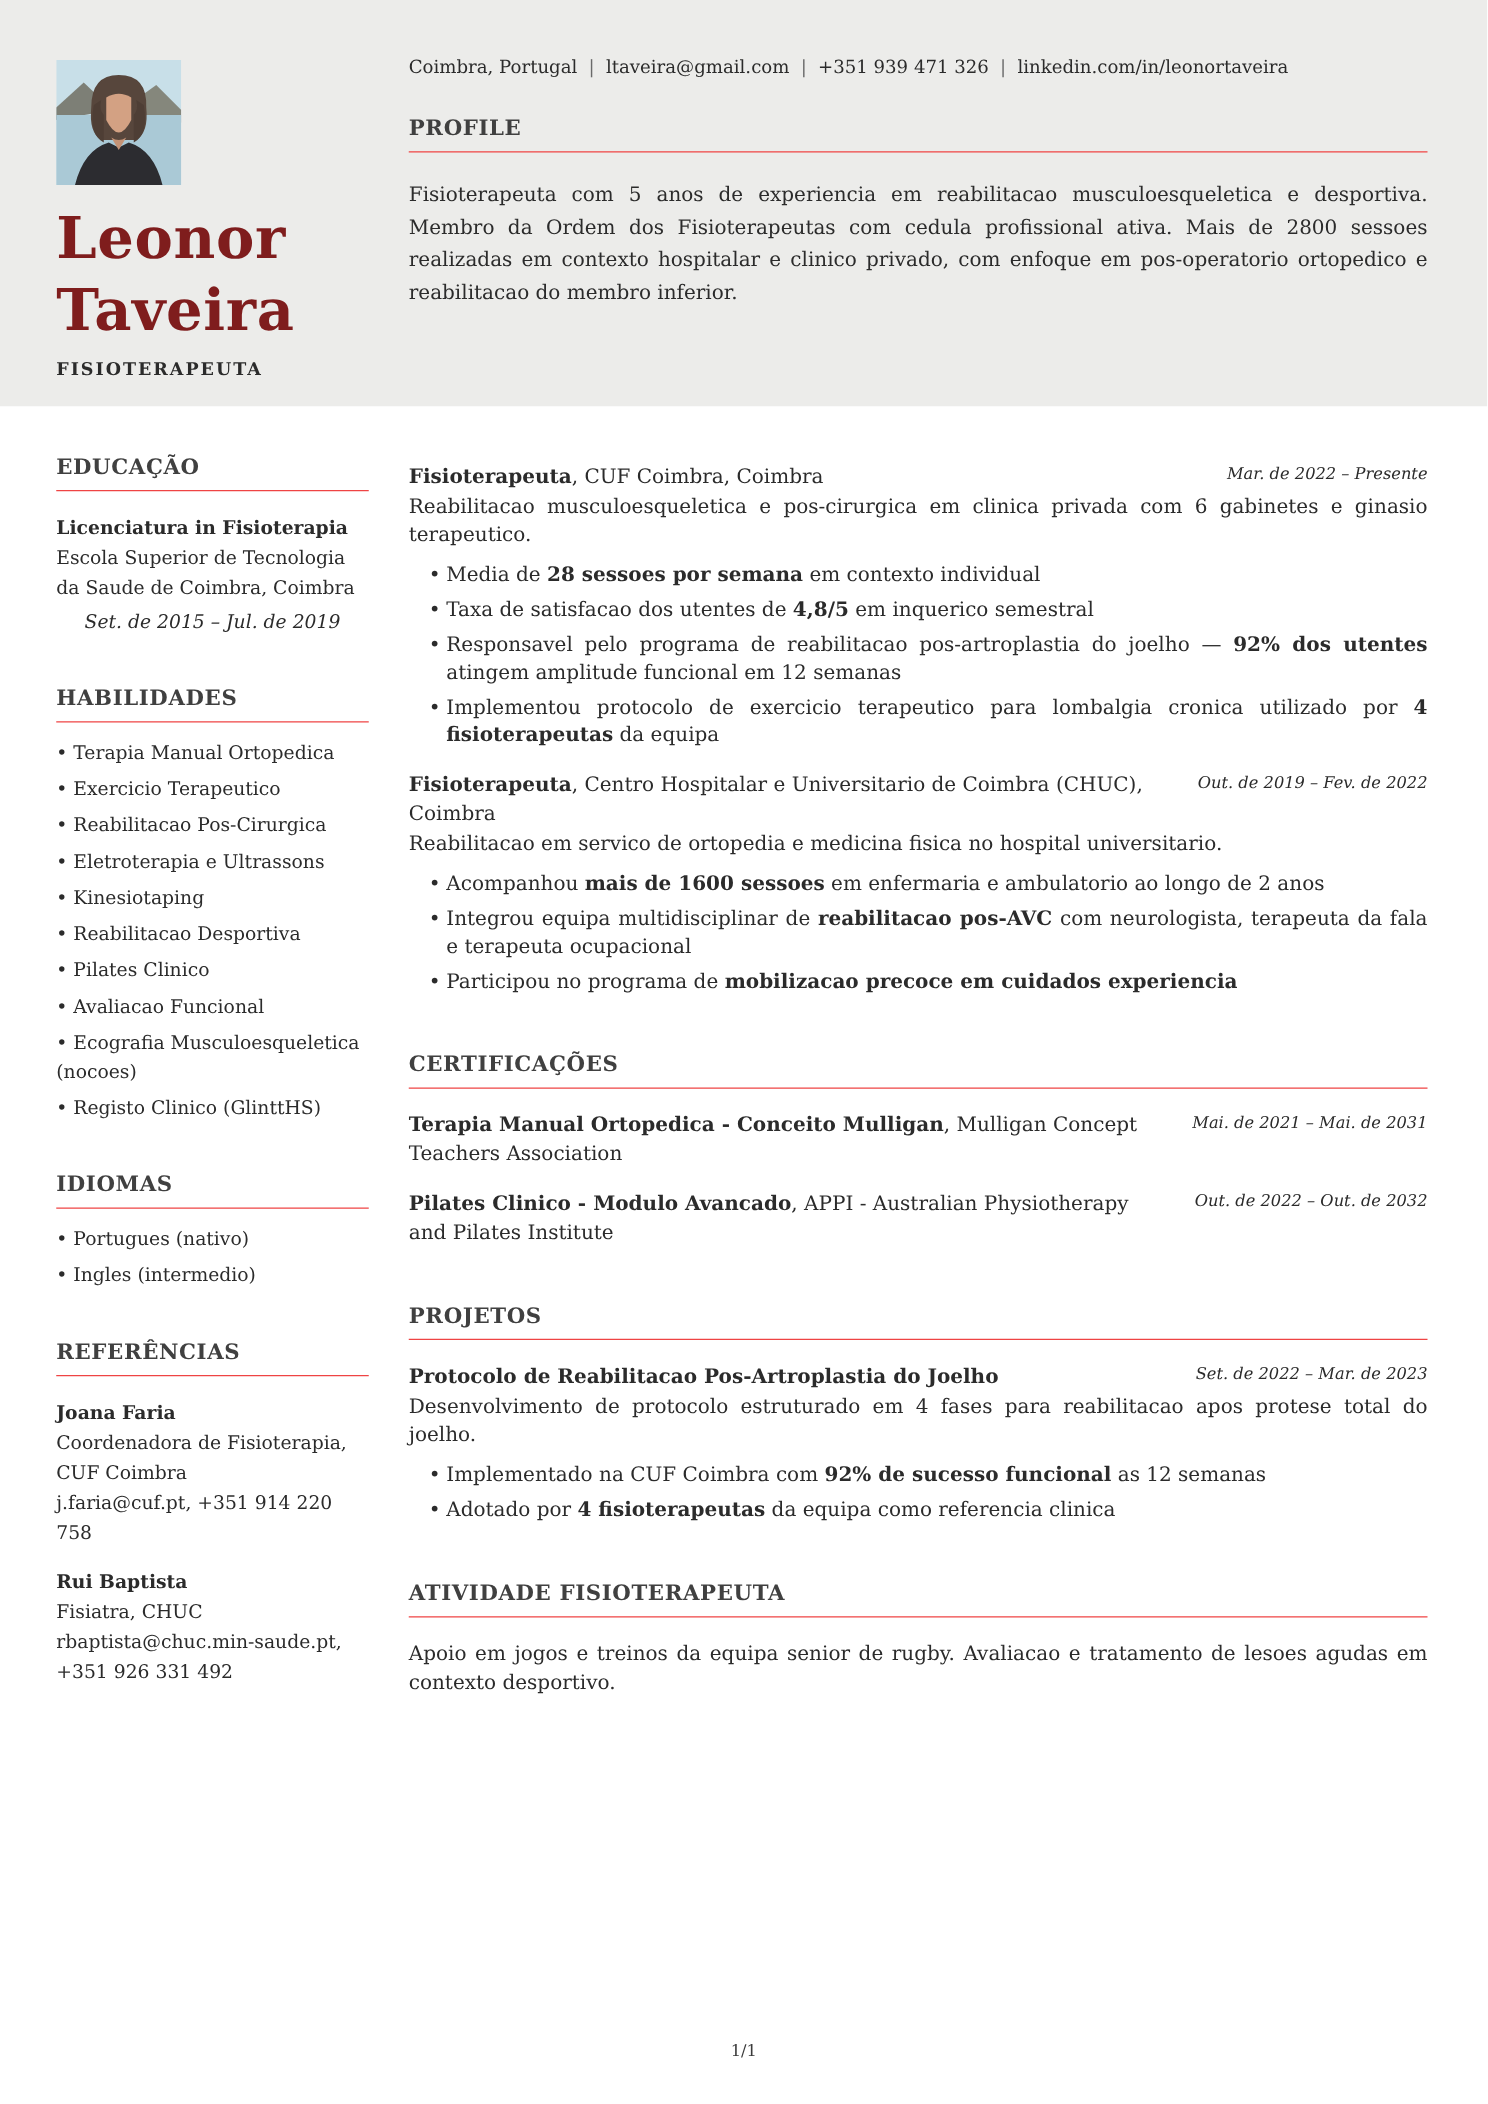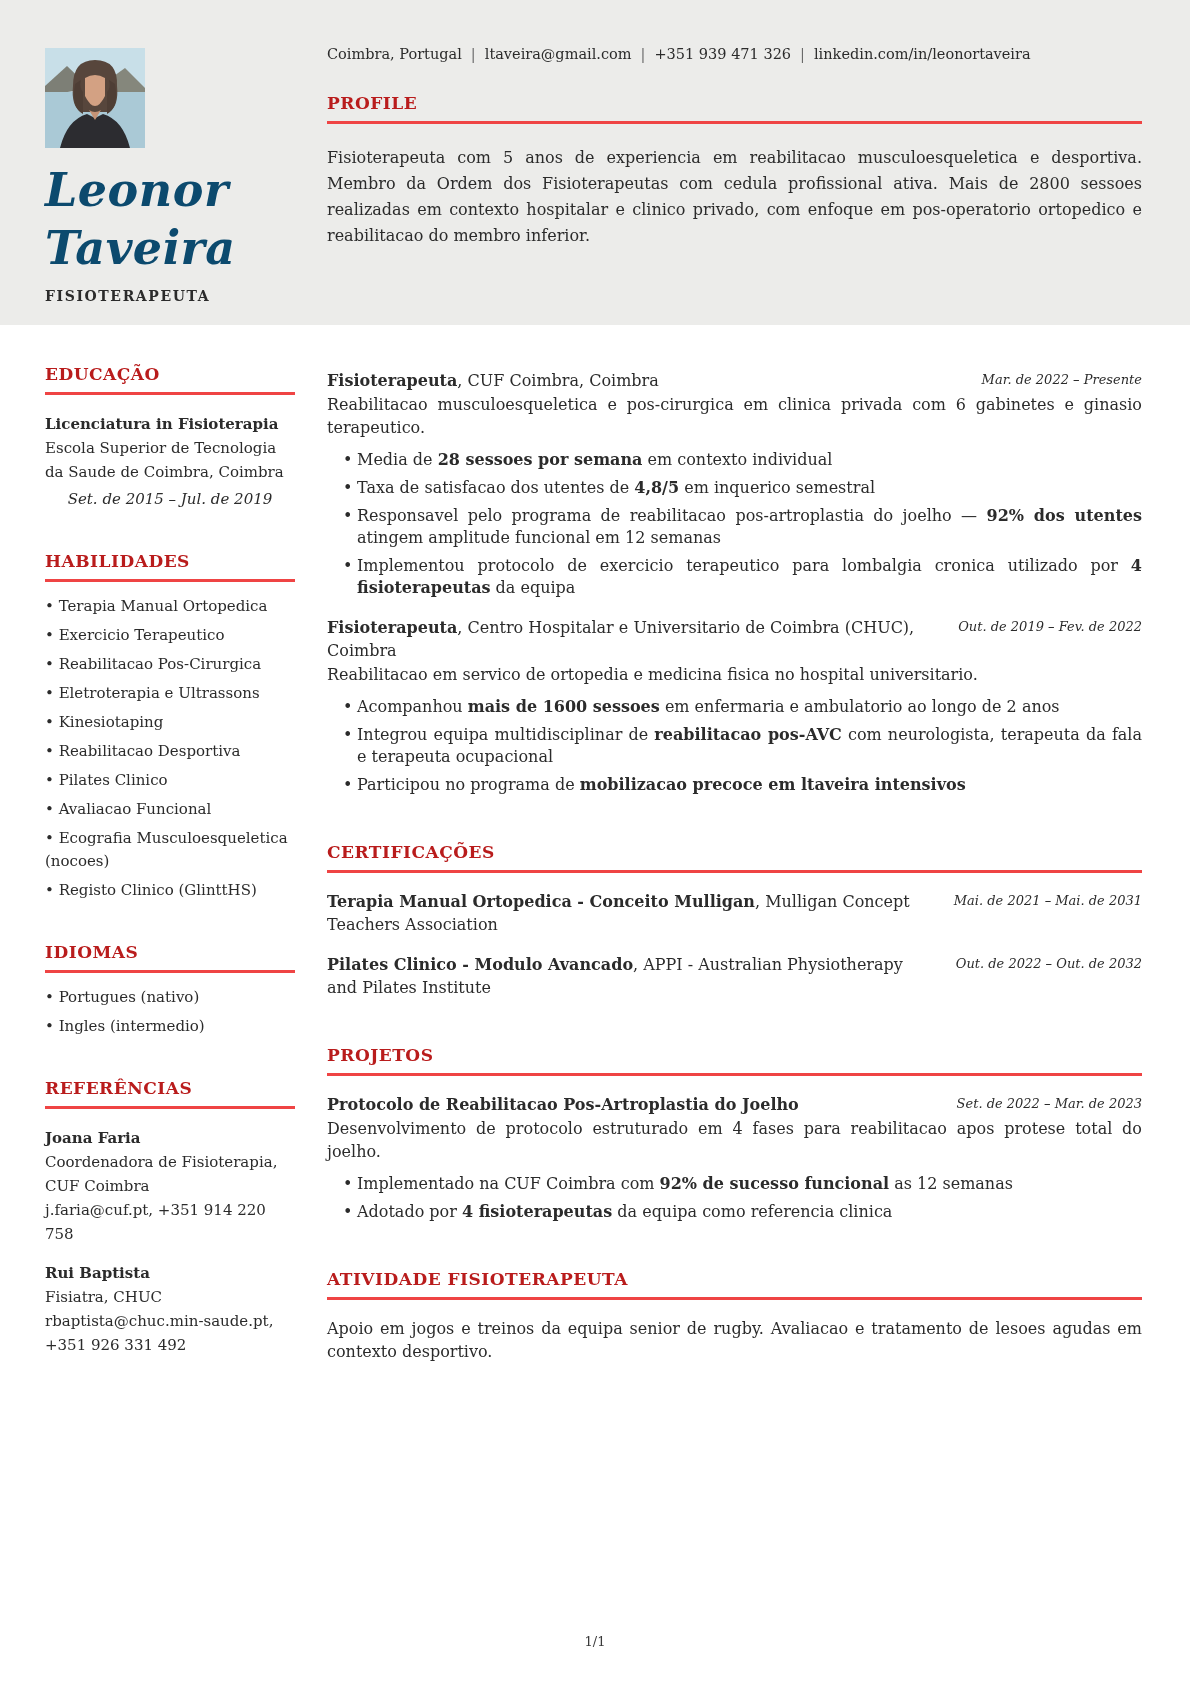--- a/index.html
+++ b/index.html
@@ -7,28 +7,28 @@
     width:1190px;height:1683px;position:relative;background:#ffffff;
     font-family:"DejaVu Serif","Liberation Serif",serif;color:#2b2b2b;overflow:hidden;
   }
   
   .header{
     background:#ececea;height:325px;box-sizing:border-box;
     display:flex;padding:0 48px 0 45px;gap:32px;
   }
   .header-left{flex:0 0 250px;padding-top:48px;}
   .photo{width:100px;height:100px;display:block;}
-  .name{font-size:46px;font-weight:700;line-height:58px;margin-top:13px;color:#0c4a6e;letter-spacing:0.5px;font-style:italic;}
+  .name{font-size:46px;font-weight:700;line-height:58px;margin-top:13px;color:#7f1d1d;letter-spacing:0.5px;}
   .role-title{font-size:14px;font-weight:700;letter-spacing:1.6px;margin-top:11px;color:#2b2b2b;}
   .header-right{flex:1;padding-top:44px;min-width:0;}
   .contact-row{font-size:14.5px;line-height:20px;white-space:nowrap;}
   .contact-sep{color:#6a6a6a;padding:0 9px;}
   .section-h{
-    font-size:17px;font-weight:700;letter-spacing:0.5px;color:#b91c1c;
-    border-bottom:3px solid #ef4444;padding-bottom:8px;margin:0;
+    font-size:17px;font-weight:700;letter-spacing:0.5px;color:#404040;
+    border-bottom:1px solid #ef4444;padding-bottom:8px;margin:0;
   }
   .profile-block{margin-top:29px;}
   .profile-text{margin-top:21px;font-size:16px;line-height:26px;text-align:justify;}
   
   .content{display:flex;box-sizing:border-box;padding:27px 48px 0 45px;gap:32px;}
   .col-left{flex:0 0 250px;font-size:15px;min-width:0;}
   .col-right{flex:1;font-size:16px;min-width:0;}
   .col-left .section{margin-top:40px;}
   .col-left .section:first-child{margin-top:12px;}
   .col-right .section{margin-top:46px;}
@@ -155,21 +155,21 @@
             </div>
             <div class="entry">
               <div class="entry-head">
                 <div class="entry-title"><b>Fisioterapeuta</b>, Centro Hospitalar e Universitario de Coimbra (CHUC), Coimbra</div>
                 <div class="entry-date">Out. de 2019 – Fev. de 2022</div>
               </div>
               <div class="entry-desc">Reabilitacao em servico de ortopedia e medicina fisica no hospital universitario.</div>
               <ul class="entry-bullets">
                 <li>Acompanhou <b>mais de 1600 sessoes</b> em enfermaria e ambulatorio ao longo de 2 anos</li>
                 <li>Integrou equipa multidisciplinar de <b>reabilitacao pos-AVC</b> com neurologista, terapeuta da fala e terapeuta ocupacional</li>
-                <li>Participou no programa de <b>mobilizacao precoce em ltaveira intensivos</b></li>
+                <li>Participou no programa de <b>mobilizacao precoce em cuidados experiencia</b></li>
               </ul>
             </div>
           </div>
       </div>
       <div class="section">
         <h2 class="section-h">CERTIFICAÇÕES</h2>
         <div id="certification-entries">
             <div class="entry">
               <div class="entry-head">
                 <div class="entry-title"><b>Terapia Manual Ortopedica - Conceito Mulligan</b>, Mulligan Concept Teachers Association</div>

